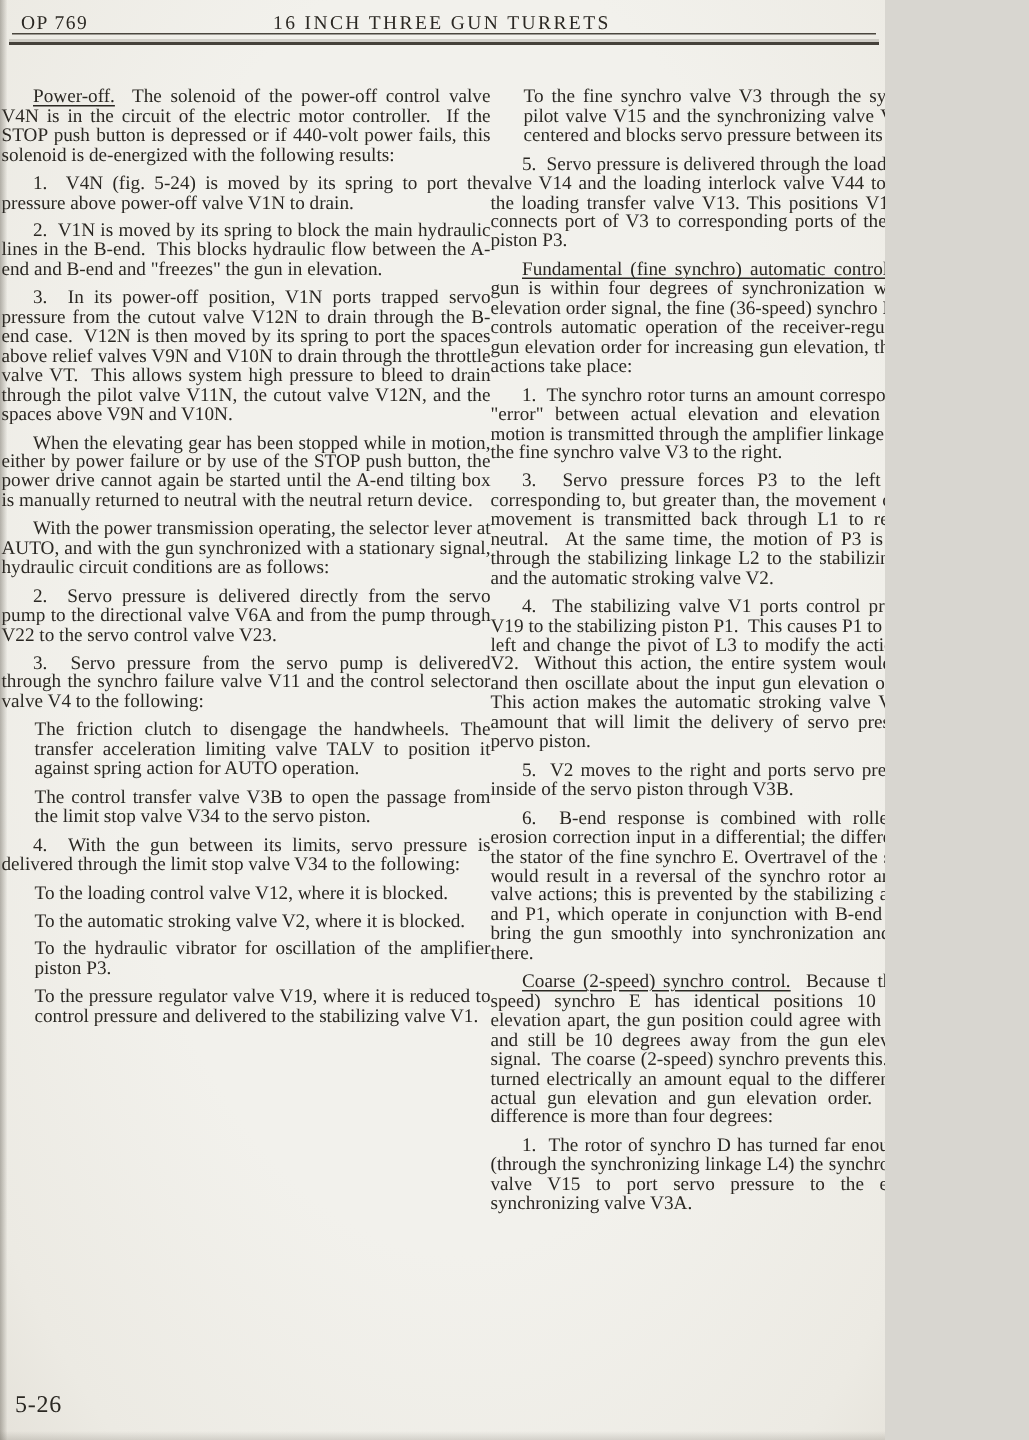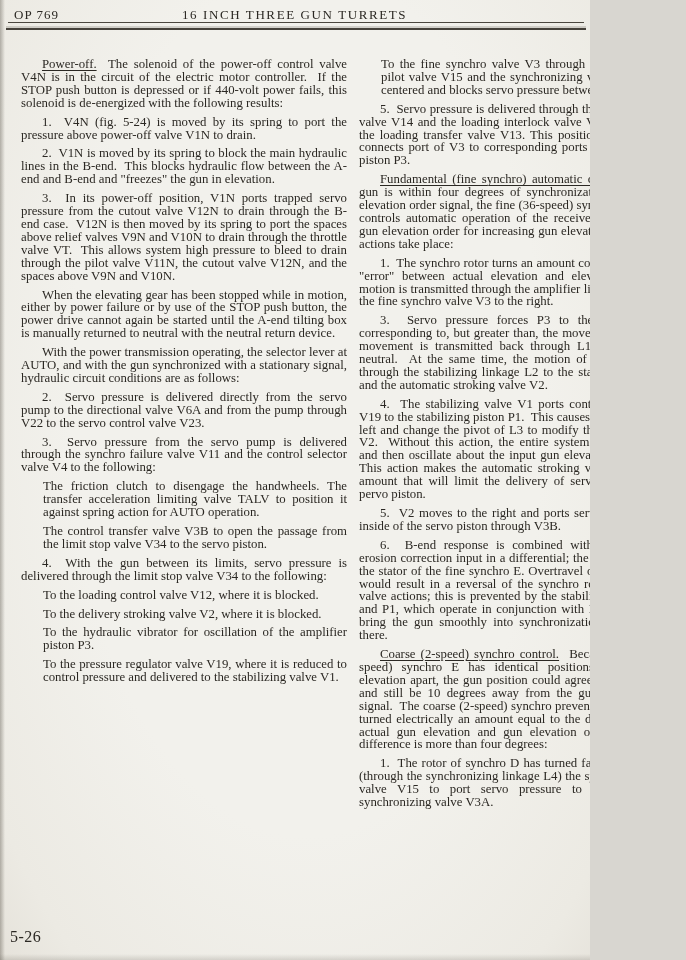--- a/index.html
+++ b/index.html
@@ -24,22 +24,22 @@
     position: absolute; left: 0; right: 0; bottom: 0; height: 6px;
     background: linear-gradient(0deg, rgba(85,80,70,0.18), rgba(85,80,70,0));
     pointer-events: none;
   }
   .header { position: absolute; top: 7px; left: 14px; right: 10px; height: 16px; font-size: 13px; }
   .op-number { position: absolute; left: 0; top: 0; letter-spacing: 1px; }
   .page-title { position: absolute; left: 168px; top: 0; letter-spacing: 1.6px; text-align: right; }
   .rule-top { position: absolute; top: 22px; left: 8px; right: 6px; height: 0; border-top: 1.5px solid #4a463e; }
   .rule-bottom { position: absolute; top: 26px; left: 6px; right: 4px; height: 0; border-top: 2.5px solid #55504733; border-bottom: 2px solid #45413a; }
   .columns {
-    position: absolute; top: 58px; left: 21px; width: 663px;
-    display: flex; gap: 12px;
+    position: absolute; top: 58px; left: 1px; width: 663px;
+    display: flex; 
   }
   .col { font-size: 12.8px; line-height: 12.9px; }
   .col-left  { width: 326px; }
   .col-right { width: 325px; }
   .p { margin: 0 0 6px 0; text-align: justify; }
   .p.para  { text-indent: 21px; }
   .p.block { margin-left: 22px; text-indent: 0; }
   .p.heading {
     text-indent: 0;
     text-decoration: underline;
@@ -74,21 +74,21 @@
         <p class="p para">2.&nbsp; V1N is moved by its spring to block the main hydraulic lines in the B-end.&nbsp; This blocks hydraulic flow between the A-end and B-end and "freezes" the gun in elevation.</p>
         <p class="p para">3.&nbsp; In its power-off position, V1N ports trapped servo pressure from the cutout valve V12N to drain through the B-end case.&nbsp; V12N is then moved by its spring to port the spaces above relief valves V9N and V10N to drain through the throttle valve VT.&nbsp; This allows system high pressure to bleed to drain through the pilot valve V11N, the cutout valve V12N, and the spaces above V9N and V10N.</p>
         <p class="p para">When the elevating gear has been stopped while in motion, either by power failure or by use of the STOP push button, the power drive cannot again be started until the A-end tilting box is manually returned to neutral with the neutral return device.</p>
         <p class="p para">With the power transmission operating, the selector lever at AUTO, and with the gun synchronized with a stationary signal, hydraulic circuit conditions are as follows:</p>
         <p class="p para">2.&nbsp; Servo pressure is delivered directly from the servo pump to the directional valve V6A and from the pump through V22 to the servo control valve V23.</p>
         <p class="p para">3.&nbsp; Servo pressure from the servo pump is delivered through the synchro failure valve V11 and the control selector valve V4 to the following:</p>
         <p class="p block">The friction clutch to disengage the handwheels. The transfer acceleration limiting valve TALV to position it against spring action for AUTO operation.</p>
         <p class="p block">The control transfer valve V3B to open the passage from the limit stop valve V34 to the servo piston.</p>
         <p class="p para">4.&nbsp; With the gun between its limits, servo pressure is delivered through the limit stop valve V34 to the following:</p>
         <p class="p block">To the loading control valve V12, where it is blocked.</p>
-        <p class="p block">To the delivery stroking valve V2, where it is blocked.</p>
+        <p class="p block">To the automatic stroking valve V2, where it is blocked.</p>
         <p class="p block">To the hydraulic vibrator for oscillation of the amplifier piston P3.</p>
         <p class="p block">To the pressure regulator valve V19, where it is reduced to control pressure and delivered to the stabilizing valve V1.</p>
       </div>
     <div class="col col-right">
         <p class="p block">To the fine synchro valve V3 through the synchronizing pilot valve V15 and the synchronizing valve V3A.&nbsp; V3 is centered and blocks servo pressure between its lands.</p>
         <p class="p para">5.&nbsp; Servo pressure is delivered through the loading position valve V14 and the loading interlock valve V44 to one end of the loading transfer valve V13. This positions V13 so that it connects port of V3 to corresponding ports of the amplifying piston P3.</p>
         <p class="p para"><span class="lead">Fundamental (fine synchro) automatic control.</span> When the gun is within four degrees of synchronization with the gun elevation order signal, the fine (36-speed) synchro E (fig. 5-30) controls automatic operation of the receiver-regulator.&nbsp; With gun elevation order for increasing gun elevation, the following actions take place:</p>
         <p class="p para">1.&nbsp; The synchro rotor turns an amount corresponding to the "error" between actual elevation and elevation order.&nbsp; Its motion is transmitted through the amplifier linkage L1 to move the fine synchro valve V3 to the right.</p>
         <p class="p para">3.&nbsp; Servo pressure forces P3 to the left a distance corresponding to, but greater than, the movement of V3.&nbsp; This movement is transmitted back through L1 to return V3 to neutral.&nbsp; At the same time, the motion of P3 is transmitted through the stabilizing linkage L2 to the stabilizing valve V1 and the automatic stroking valve V2.</p>
         <p class="p para">4.&nbsp; The stabilizing valve V1 ports control pressure from V19 to the stabilizing piston P1.&nbsp; This causes P1 to move to the left and change the pivot of L3 to modify the action of P3 on V2.&nbsp; Without this action, the entire system would overtravel and then oscillate about the input gun elevation order signal.&nbsp; This action makes the automatic stroking valve V2 move an amount that will limit the delivery of servo pressure to the pervo piston.</p>

